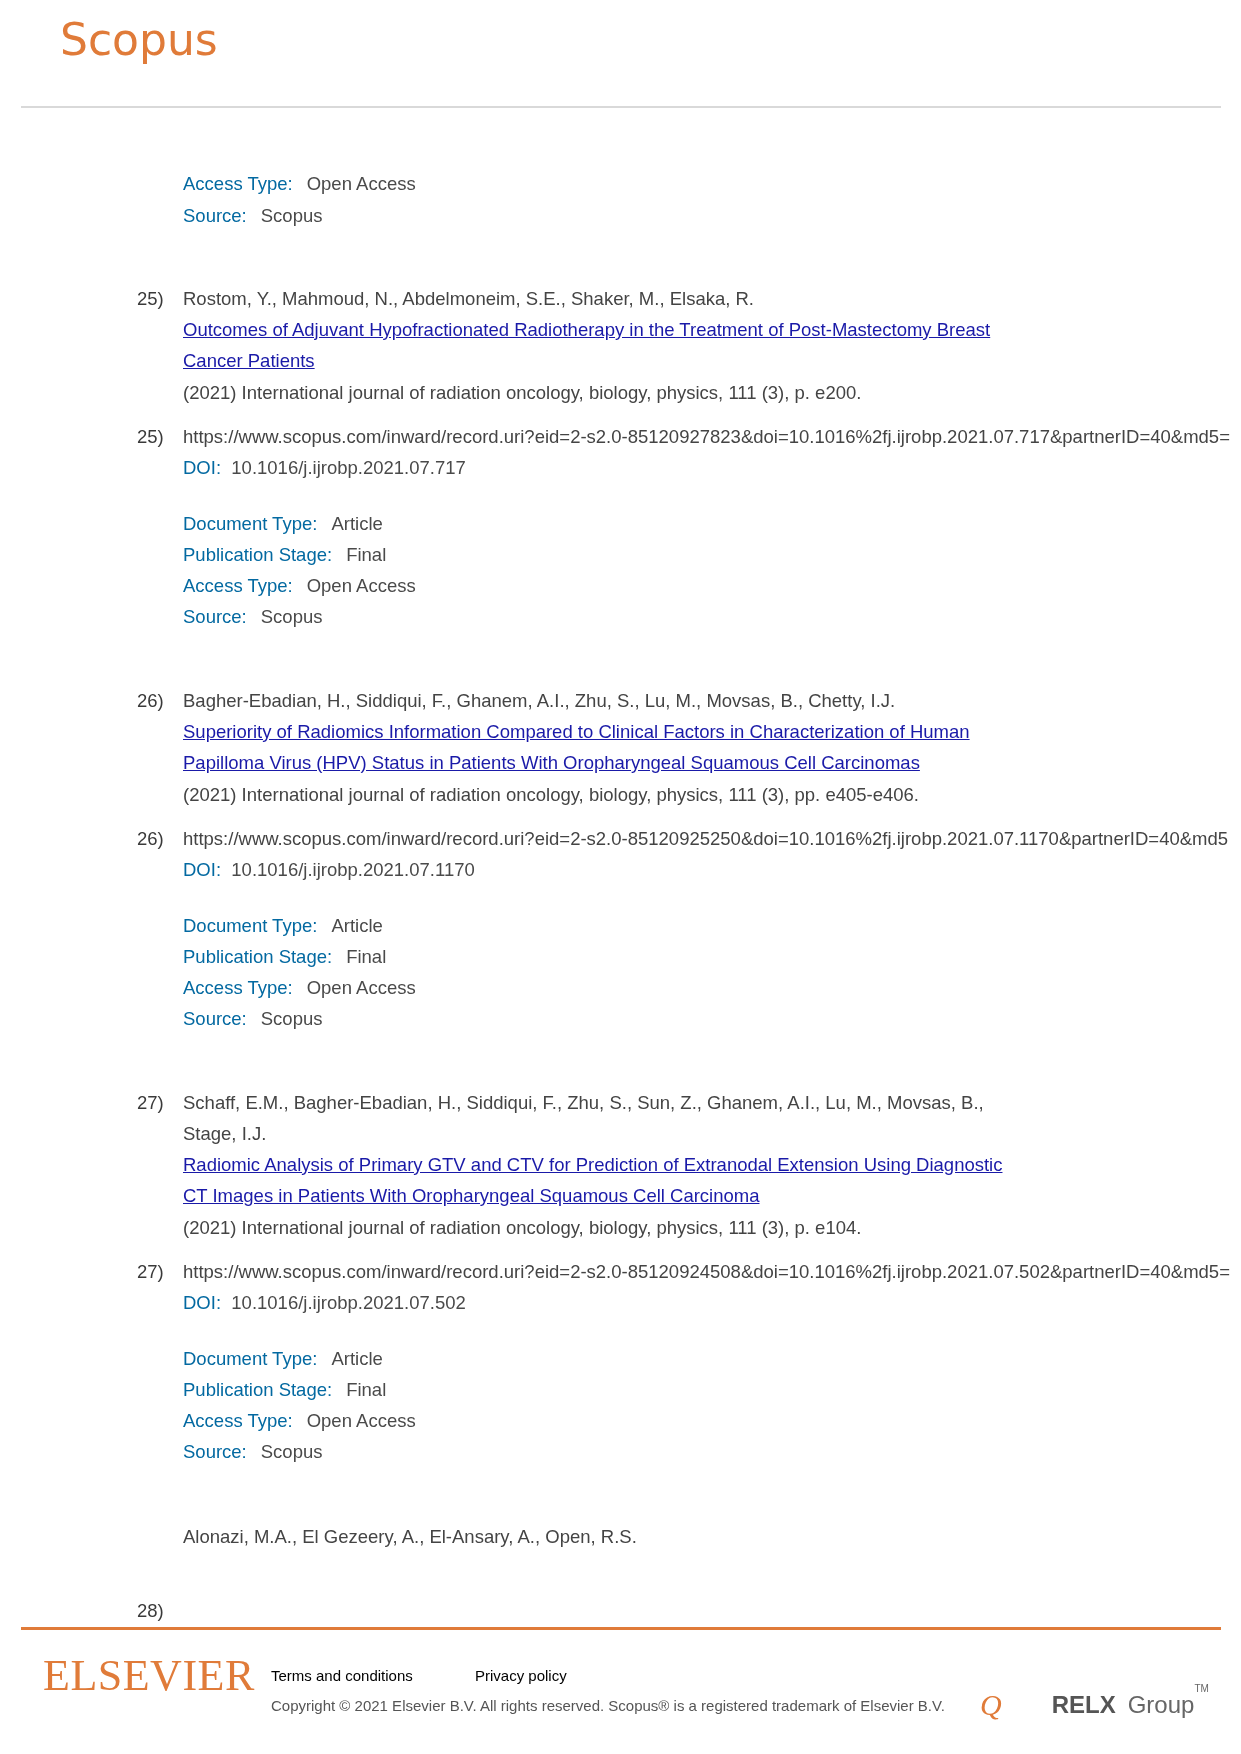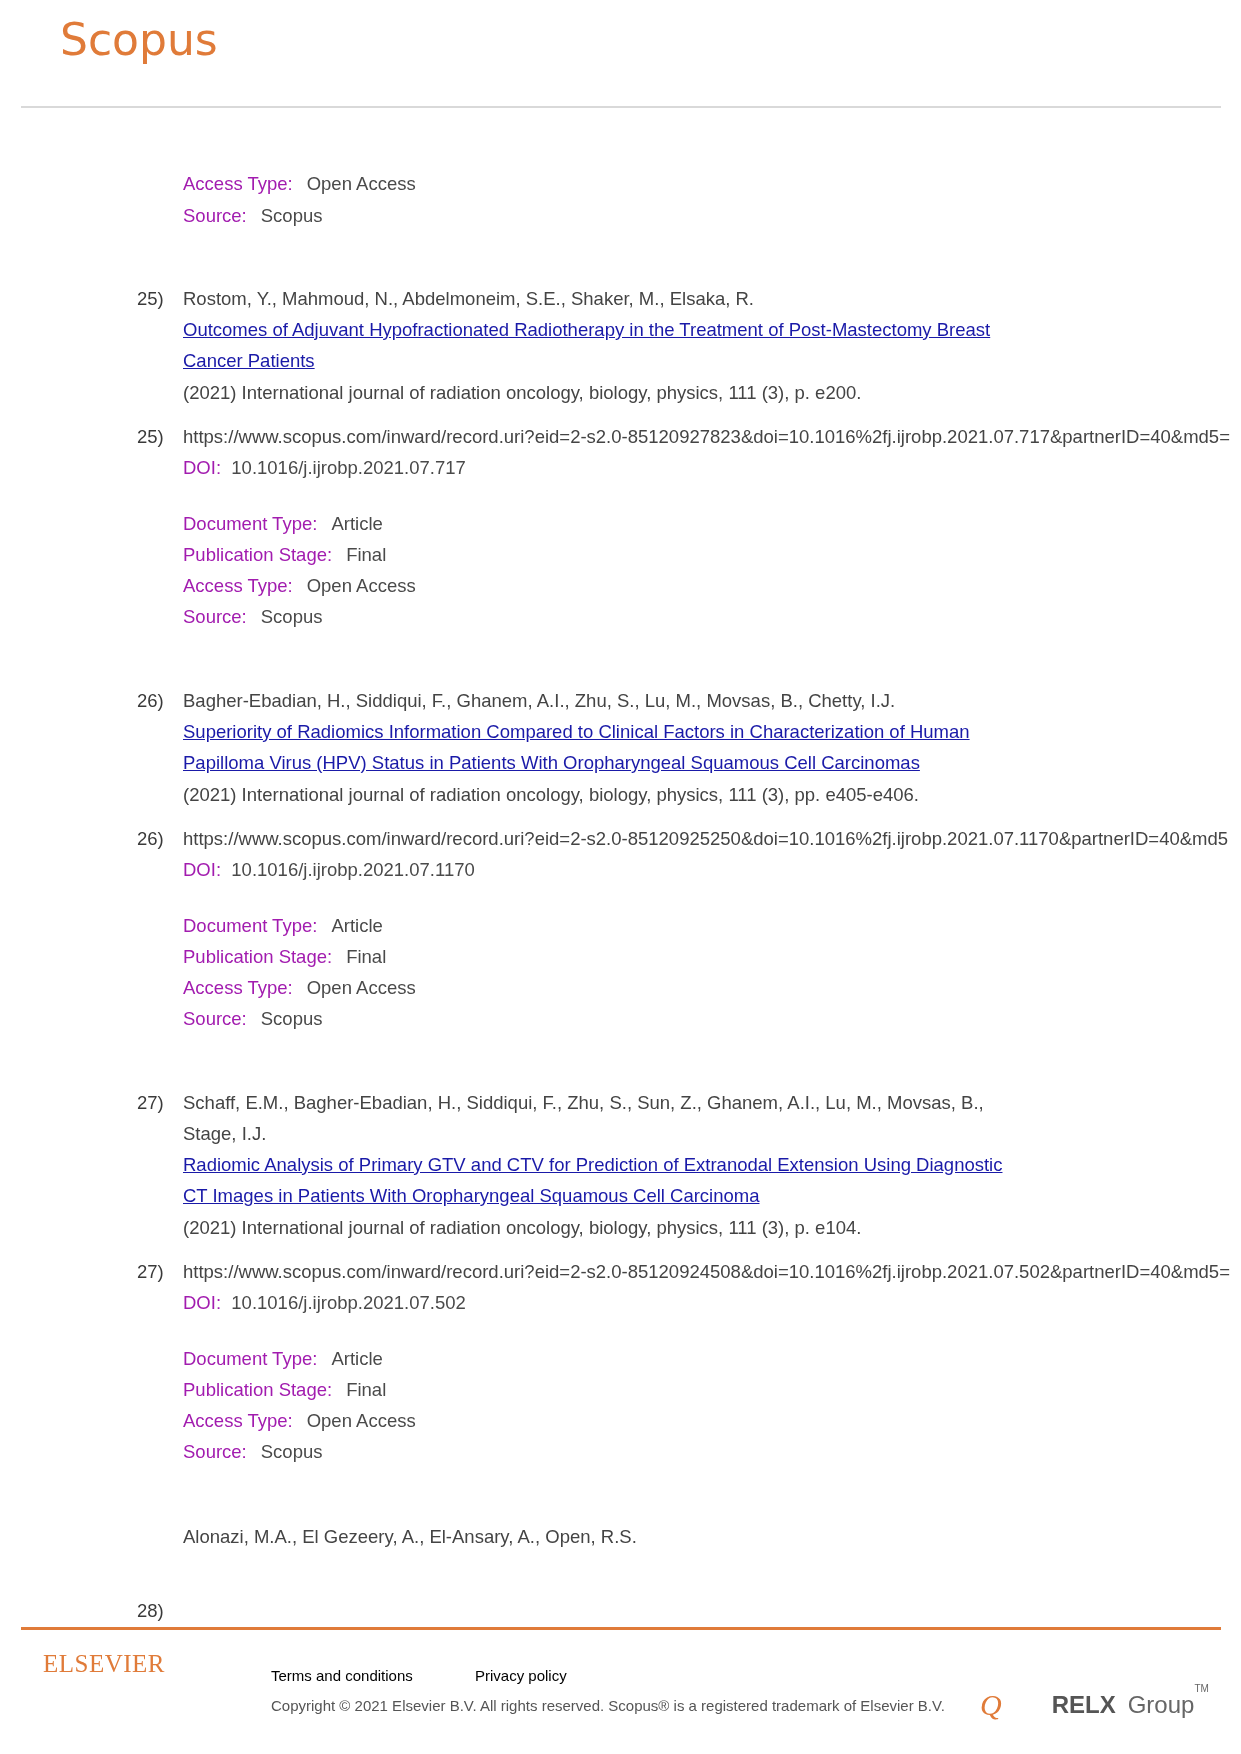--- a/index.html
+++ b/index.html
@@ -7,29 +7,29 @@
   body { position: relative; font-family: "Liberation Sans", sans-serif; color: #3a3a3a; }
 
   .logo { position: absolute; left: 60px; top: 14px; font-family: "DejaVu Sans", sans-serif;
           font-size: 44px; color: #e07b39; letter-spacing: 0px; font-weight: normal; }
   .header-rule { position: absolute; left: 21px; top: 106px; width: 1200px; height: 2px; background: #d9d9d9; }
 
   .content { position: absolute; left: 0; top: 0; width: 1241px; }
   .line { position: absolute; font-size: 18.5px; line-height: 22px; white-space: nowrap; }
   .num { left: 137px; color: #3a3a3a; }
   .txt { left: 183px; }
-  .lbl { color: #a21caf; }
+  .lbl { color: #0369a1; }
   .val { color: #4a4a4a; }
   .gap { display: inline-block; width: 14px; }
   .link { color: #1a1aa8; text-decoration: underline; text-decoration-color: #1a1aa8; cursor: pointer; }
   .gray { color: #444; }
 
   .footer-rule { position: absolute; left: 21px; top: 1627px; width: 1200px; height: 3px; background: #e07b39; }
   .elsevier { position: absolute; left: 43px; top: 1650px; font-family: "Liberation Serif", serif;
-              font-size: 25px; color: #e07b39; letter-spacing: 0.5px; }
+              font-size: 44px; color: #e07b39; letter-spacing: 0.5px; }
   .foot-link { position: absolute; top: 1667px; font-size: 15px; color: #000000; font-family: "Liberation Sans", sans-serif; cursor: pointer; }
   .copyright { position: absolute; left: 271px; top: 1697px; font-size: 15px; color: #555; white-space: nowrap; }
   .relx { position: absolute; left: 980px; top: 1690px; display: flex; align-items: center; gap: 6px; }
   .relx-q { font-family: "Liberation Serif", serif; font-style: italic; font-size: 30px; color: #e07b39; line-height: 1; }
   .relx-bold { font-size: 24px; font-weight: bold; color: #555; margin-left: 44px; }
   .relx-group { font-size: 24px; color: #666; margin-left: 12px; }
   .relx-tm { font-size: 10px; color: #666; vertical-align: top; position: relative; top: -8px; }
 </style>
 </head>
 <body>

